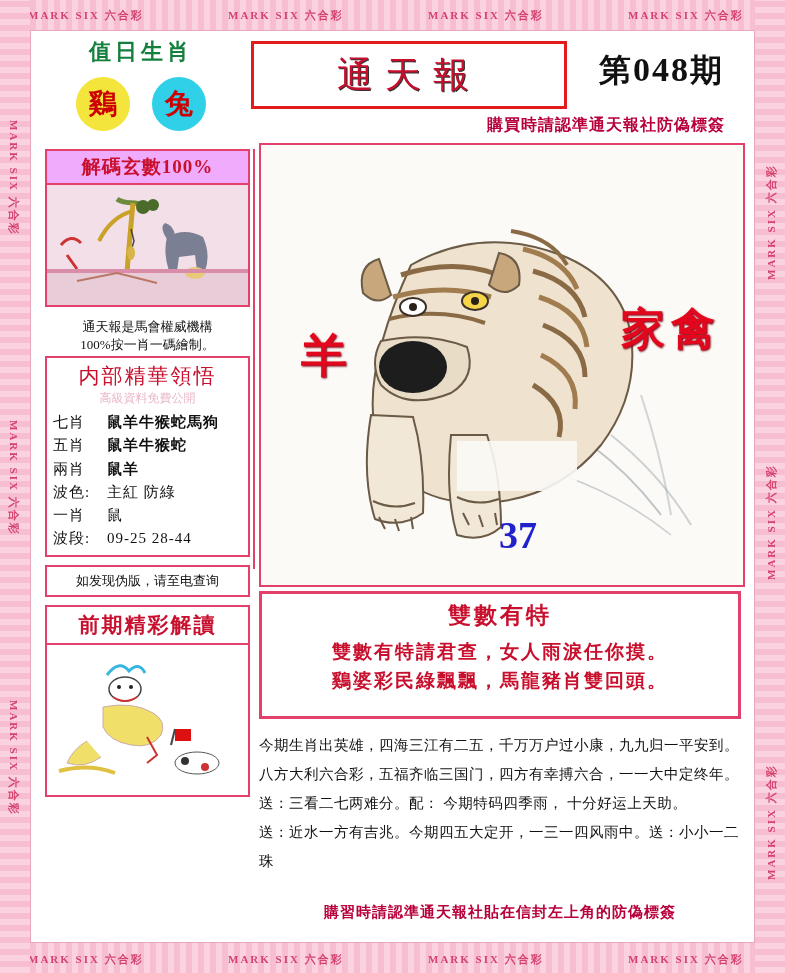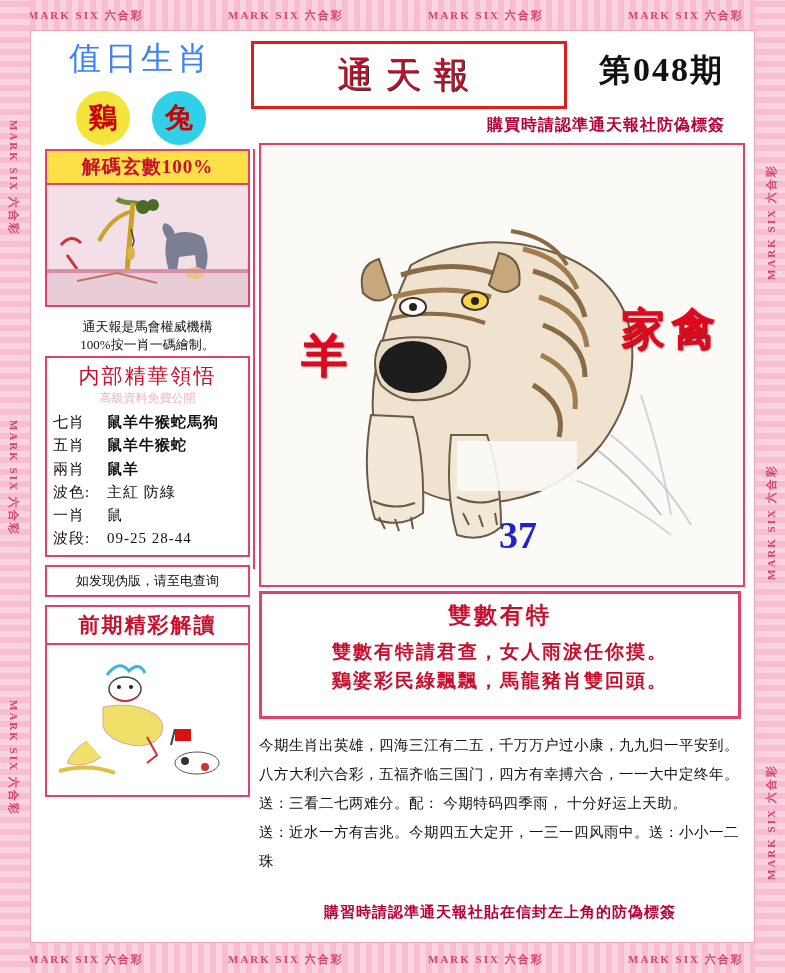--- a/index.html
+++ b/index.html
@@ -49,21 +49,21 @@
     background:#fff;
     border:1px solid #e9a7bf;
     box-sizing:border-box;
   }
   
   .hdr-left{
     position:absolute;left:15px;top:6px;width:190px;text-align:center;
   }
   .hdr-left .title{
     font-family:"Liberation Serif",serif;
-    font-size:32px;font-weight:normal;color:#3b82f6;letter-spacing:4px;
+    font-size:22px;font-weight:bold;color:#15803d;letter-spacing:4px;
   }
   .zodiac-row{margin-top:8px;display:flex;justify-content:center;gap:18px;}
   .zodiac{
     width:54px;height:54px;border-radius:50%;
     display:flex;align-items:center;justify-content:center;
     font-family:"Liberation Serif",serif;font-size:28px;font-weight:bold;color:#c00;
     border:2px solid #fff;
   }
   .z-yellow{background:#f3e53c;}
   .z-blue{background:#2fd0e8;}
@@ -94,21 +94,21 @@
   }
   
   .lcol{position:absolute;left:14px;top:118px;width:205px;}
   .panel{
     border:2px solid #e3406c;background:#fff;margin-bottom:8px;
     box-sizing:border-box;
   }
   .panel-title{
     text-align:center;font-family:"Liberation Serif",serif;
     font-size:19px;font-weight:bold;color:#c8102e;padding:3px 0;
-    border-bottom:2px solid #e3406c;background:#fde047;
+    border-bottom:2px solid #e3406c;background:#f0abfc;
     letter-spacing:1px;
   }
   .pic-box{height:120px;background:#f5e2ea;position:relative;overflow:hidden;}
   .note-2line{
     font-family:"Liberation Serif",serif;font-size:13px;color:#111;line-height:1.35;
     padding:3px 4px;text-align:center;
   }
   .panel2-title{
     text-align:center;font-family:"Liberation Serif",serif;
     font-size:21px;font-weight:normal;color:#c8102e;padding:4px 16px 2px;

